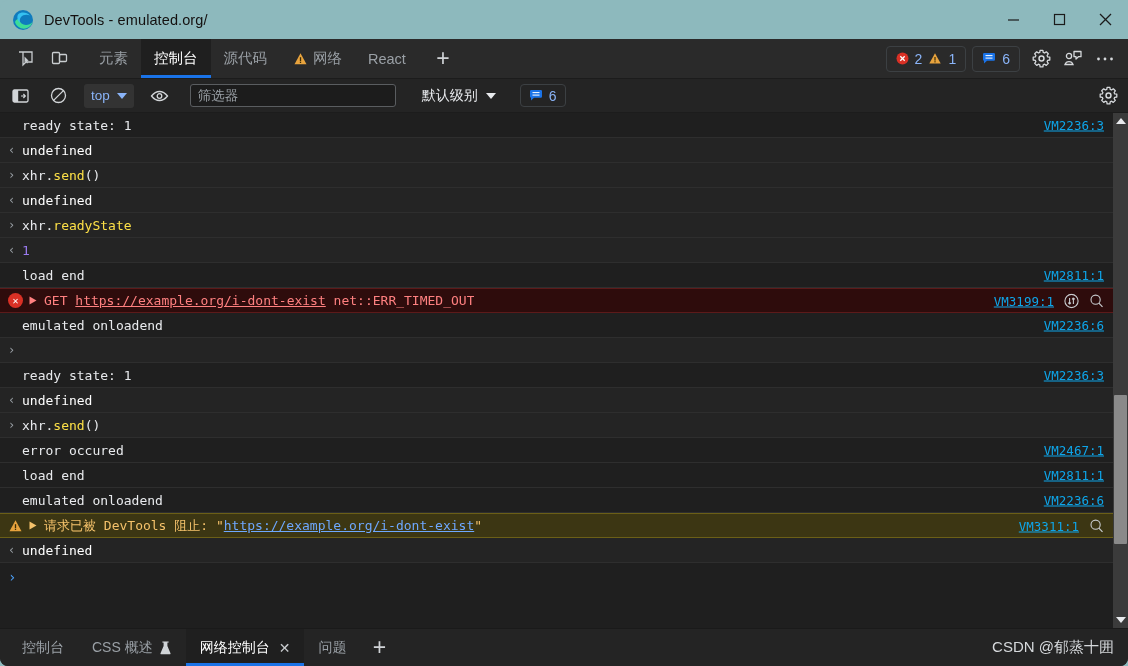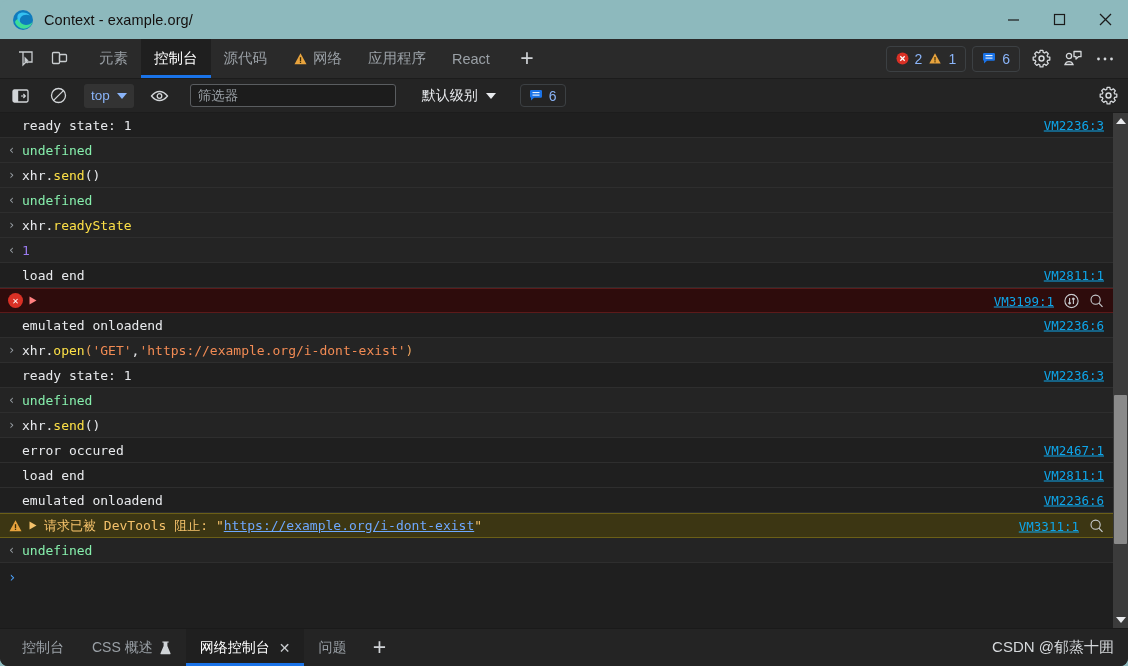--- a/index.html
+++ b/index.html
@@ -185,21 +185,21 @@
     margin-right: 7px; flex: 0 0 8px;
   }
 
   .msg { overflow: hidden; text-overflow: ellipsis; }
   .tok-obj { color: #e8eaed; }
   .tok-prop { color: #fde047; }
   .tok-punc { color: #e8eaed; }
   .tok-paren { color: #e8a15d; }
   .tok-str { color: #f28b54; }
   .tok-num { color: #9a7bf0; }
-  .undef { color: #86efac; }
+  .undef { color: #ffffff; }
   .err-url { color: #ff8080; text-decoration: underline; }
   .warn-url { color: #6ea8fe; text-decoration: underline; }
 
   .src {
     position: absolute; right: 9px; top: 50%; transform: translateY(-50%);
     display: flex; align-items: center; gap: 10px;
     font-family: "DejaVu Sans Mono", monospace; font-size: 12.5px;
   }
   .src a { color: #0ea5e9; text-decoration: underline; }
   .src-ico { color: #c9cdd0; display: flex; align-items: center; }
@@ -254,21 +254,21 @@
 <div id="app">
 
   <div class="titlebar">
     <div class="win-logo">
       <svg width="22" height="22" viewBox="0 0 22 22">
         <circle cx="11" cy="11" r="10" fill="#0f7bbd"></circle>
         <path d="M3 13c1.5 5 7 8 12 6 3-1.2 5-3.5 5.5-6-2 2.5-6 3.5-9 2.5-3-1-4.5-3.5-4-6C5 10 3.6 11.4 3 13z" fill="#3ddc97"></path>
         <path d="M6 5.5C9 2.5 15 3 18 6.5c-3-1.5-7-1-9 1.5-1.4 1.8-1.6 4-0.8 6-2.5-2-3.6-5.6-2.2-8.5z" fill="#35c1f1"></path>
       </svg>
     </div>
-    <div class="win-title">Context - example.org/</div>
+    <div class="win-title">DevTools - emulated.org/</div>
     <div class="win-ctrls">
       <div class="win-btn">
         <svg width="13" height="13" viewBox="0 0 13 13">
             <line x1="1" y1="7" x2="12" y2="7" stroke="#1b1b1b" stroke-width="1.2"></line>
           </svg>
       </div>
       <div class="win-btn">
         <svg width="13" height="13" viewBox="0 0 13 13">
             <rect x="1.5" y="1.5" width="10" height="10" fill="none" stroke="#1b1b1b" stroke-width="1.2"></rect>
           </svg>
@@ -308,23 +308,20 @@
         <div class="tab">
           <span>源代码</span>
         </div>
         <div class="tab">
           <svg class="warn-tri" width="15" height="14" viewBox="0 0 15 14">
             <path d="M7.5 1.3l6 11H1.5z" fill="#e8a33d"></path>
             <rect x="6.85" y="5.2" width="1.3" height="3.9" fill="#3a2d06"></rect>
             <rect x="6.85" y="9.7" width="1.3" height="1.3" fill="#3a2d06"></rect>
           </svg>
           <span>网络</span>
-        </div>
-        <div class="tab">
-          <span>应用程序</span>
         </div>
         <div class="tab">
           <span>React</span>
         </div>
         <div class="tab-plus">+</div>
       </div>
 
       <div class="tabstrip-right">
         <div class="issue-pill">
           <svg width="13" height="13" viewBox="0 0 13 13">
@@ -446,20 +443,21 @@
           </div>
           <div class="row log">
             <span class="msg">load end</span>
             <span class="src">
               <a href="#">VM2811:1</a>
             </span>
           </div>
           <div class="row err">
             <span class="err-icon">✕</span>
             <span class="tri"></span>
+            <span class="msg">GET <a class="err-url" href="#">https://example.org/i-dont-exist</a> net::ERR_TIMED_OUT</span>
             <span class="src">
               <a href="#">VM3199:1</a>
               <span class="src-ico">
                 <svg width="15" height="15" viewBox="0 0 15 15">
                   <circle cx="7.5" cy="7.5" r="6.6" fill="none" stroke="#c9cdd0" stroke-width="1.1"></circle>
                   <path d="M5.6 4.4v6.2M5.6 10.6l-1.3-1.5M5.6 10.6l1.3-1.5M9.4 10.6V4.4M9.4 4.4l-1.3 1.5M9.4 4.4l1.3 1.5" fill="none" stroke="#c9cdd0" stroke-width="1.1"></path>
                 </svg>
               </span>
               <span class="src-ico">
                 <svg width="15" height="15" viewBox="0 0 15 15">
@@ -470,21 +468,20 @@
             </span>
           </div>
           <div class="row log">
             <span class="msg">emulated onloadend</span>
             <span class="src">
               <a href="#">VM2236:6</a>
             </span>
           </div>
           <div class="row input">
             <span class="chev in">›</span>
-            <span class="msg"><span class="tok-obj">xhr</span><span class="tok-punc">.</span><span class="tok-prop">open</span><span class="tok-paren">(</span><span class="tok-str">'GET'</span><span class="tok-punc">,</span><span class="tok-str">'https://example.org/i-dont-exist'</span><span class="tok-paren">)</span></span>
           </div>
           <div class="row log">
             <span class="msg">ready state: 1</span>
             <span class="src">
               <a href="#">VM2236:3</a>
             </span>
           </div>
           <div class="row result">
             <span class="chev out">‹</span>
             <span class="msg undef">undefined</span>

